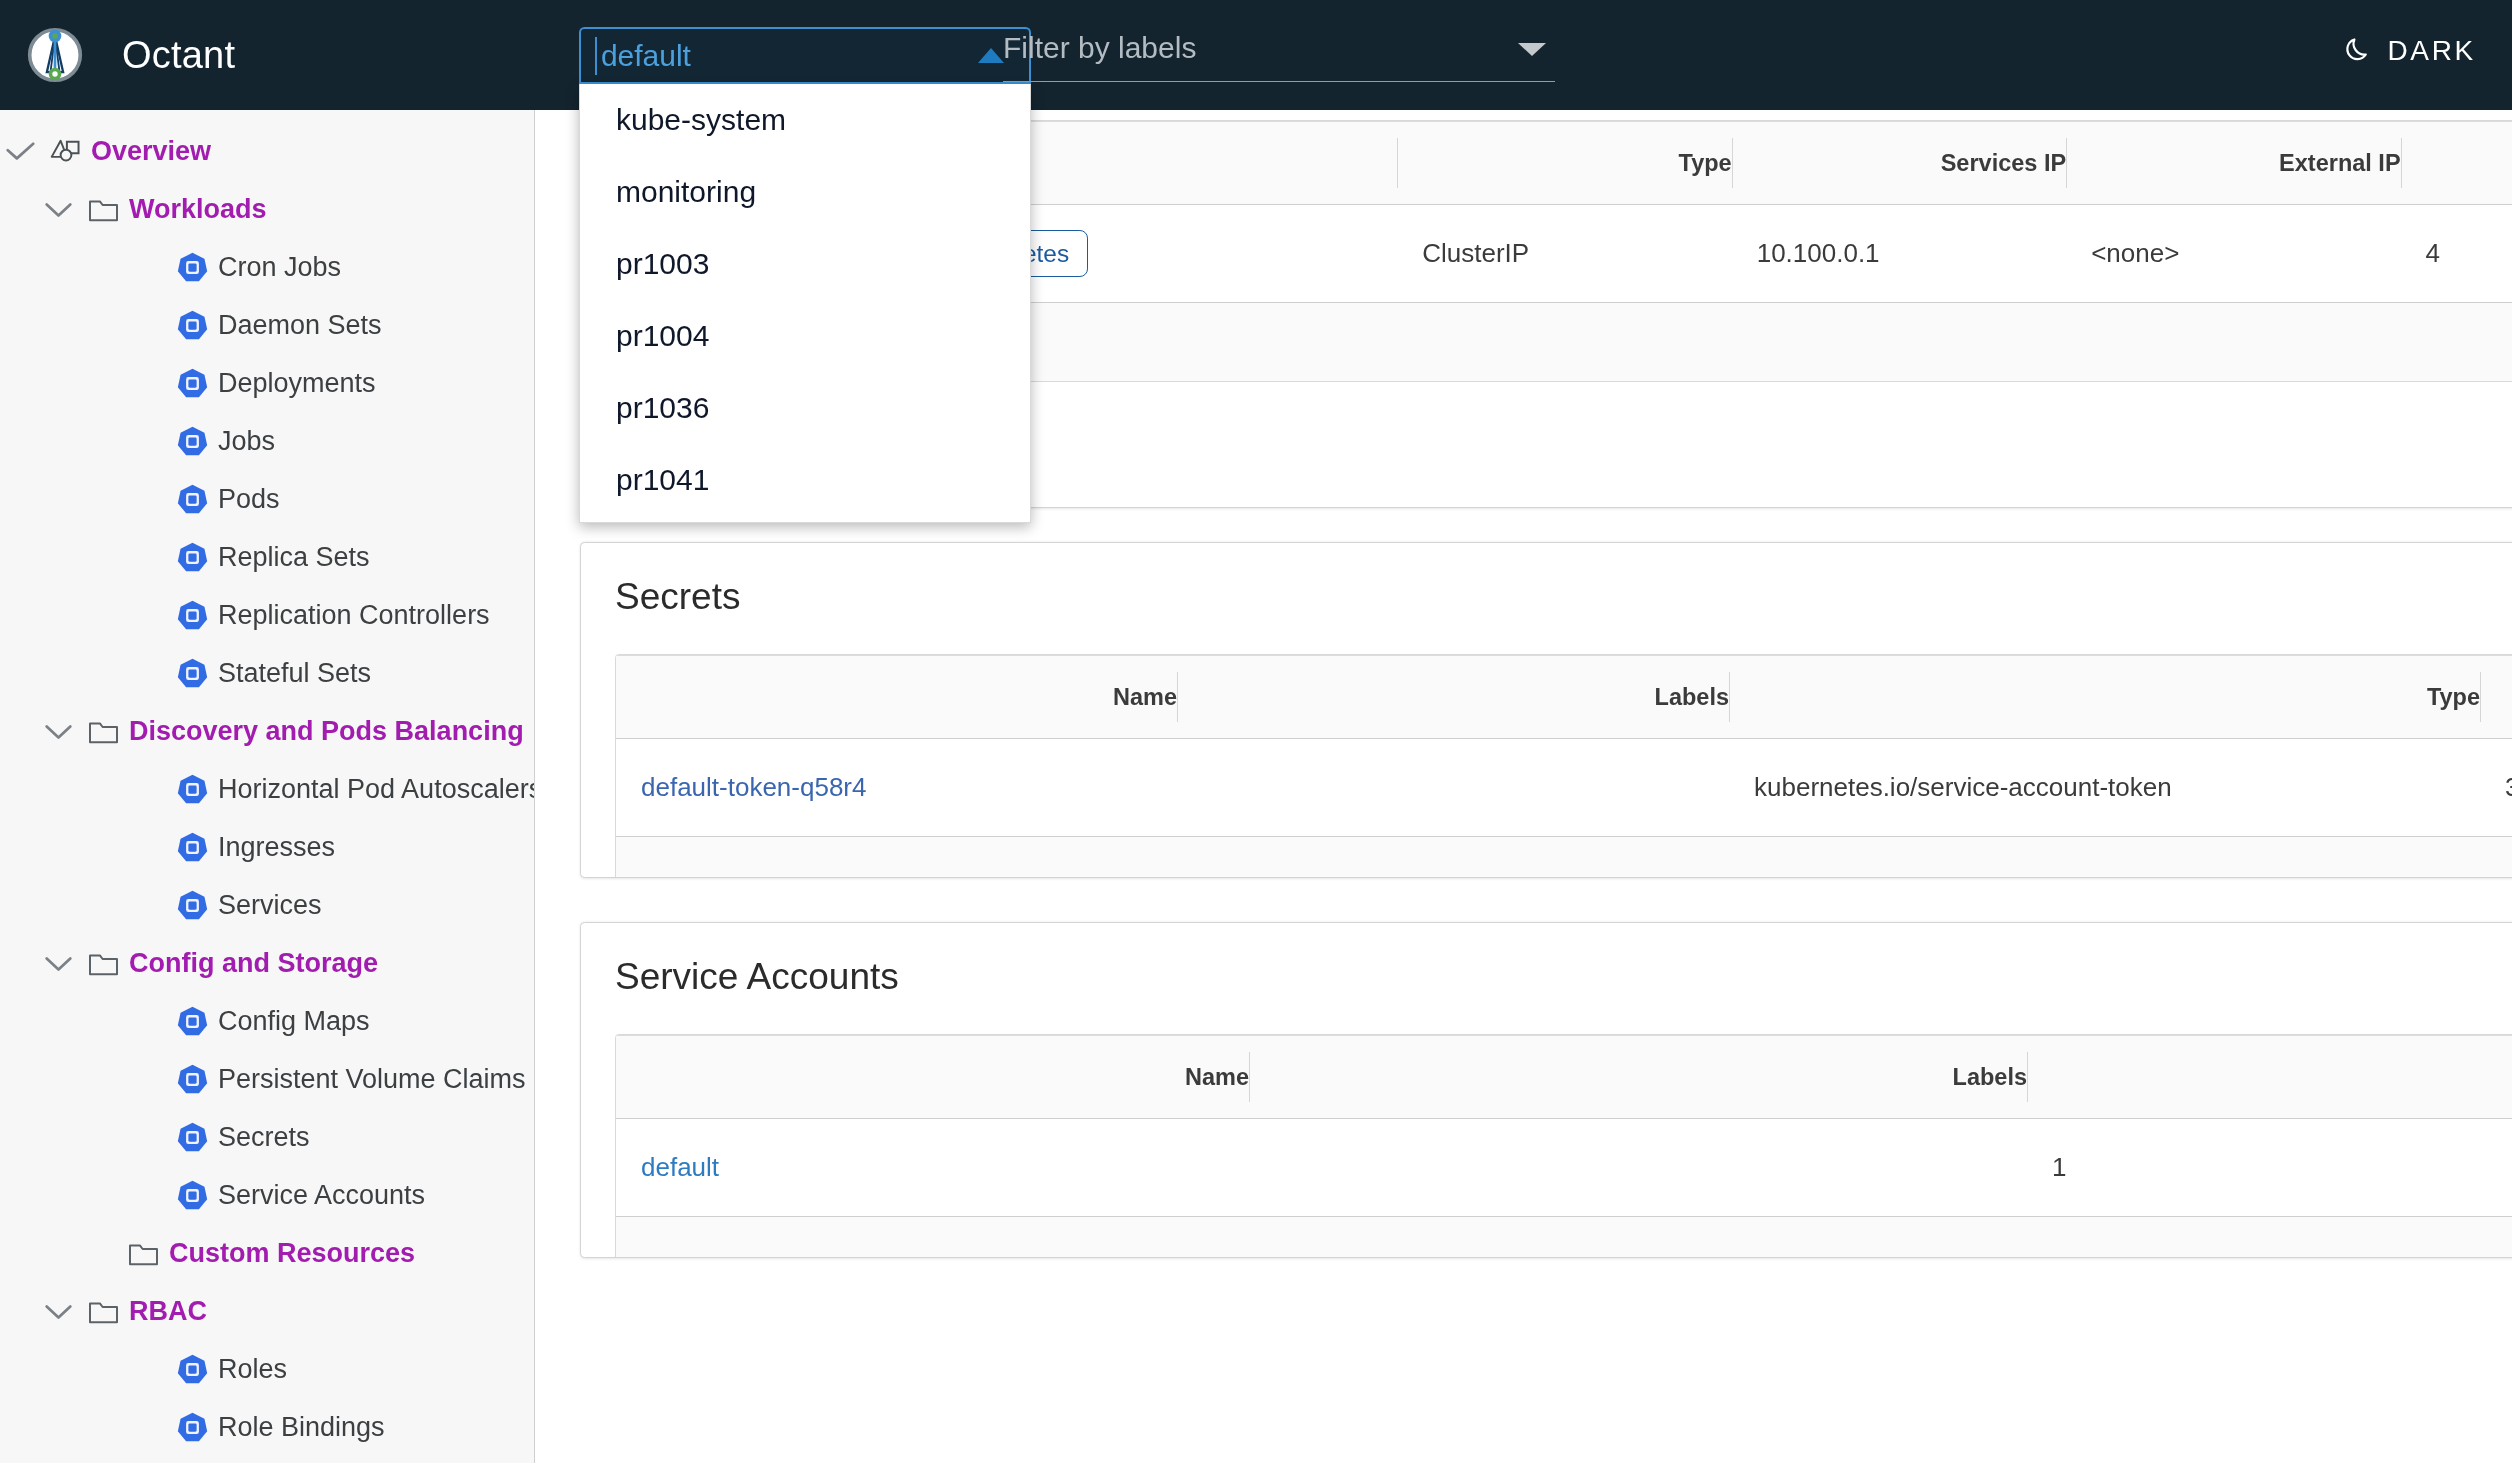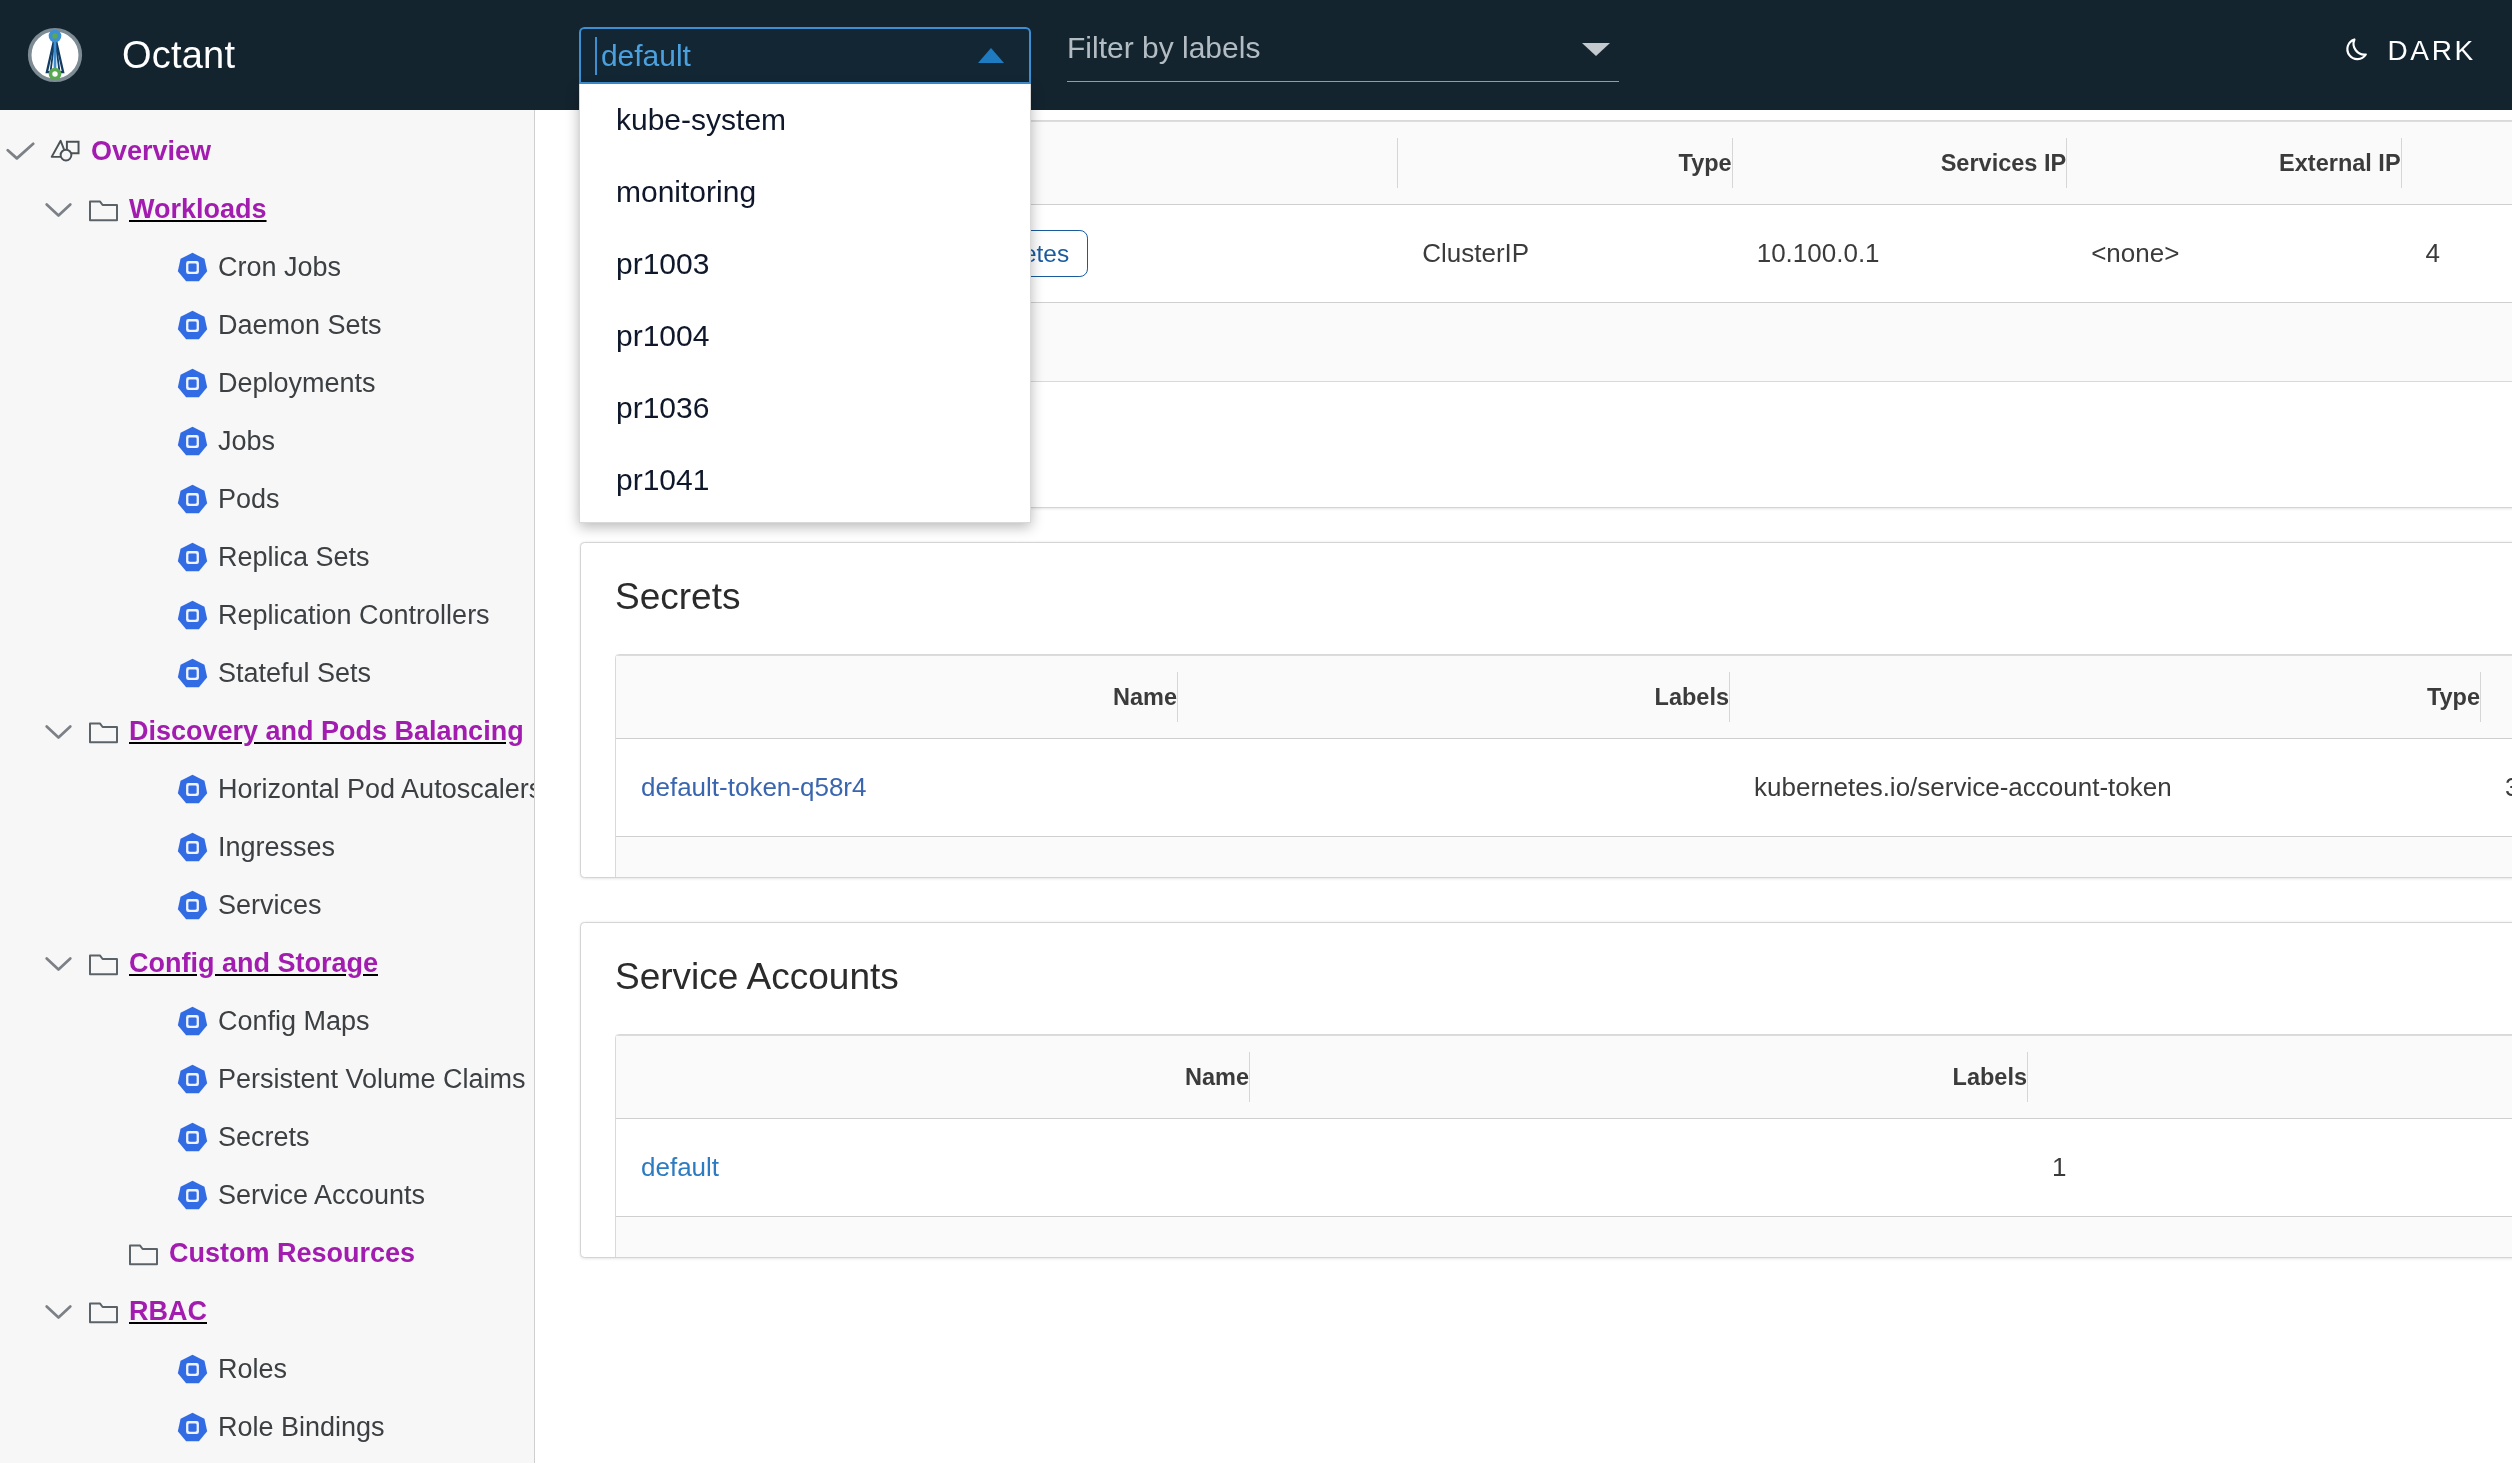--- a/index.html
+++ b/index.html
@@ -53,21 +53,21 @@
     box-shadow: 0 5.4px 12.7px rgba(0,0,0,.28);
     z-index: 60; overflow: hidden;
   }
   .ns-item {
     height: 72px; display: flex; align-items: center;
     padding-left: 36px; color: #0f172a; font-size: 30px;
     cursor: pointer;
   }
 
   .label-filter {
-    position: absolute; left: 1067px; top: 31px;
+    position: absolute; left: 1003px; top: 31px;
     width: 552px; height: 51px;
     border-bottom: 1.8px solid #9a9a9a;
     display: flex; align-items: flex-start; justify-content: space-between;
     cursor: pointer;
   }
   .label-filter-text { color: #b3bcc2; font-size: 30px; }
   .chev-down {
     width: 0; height: 0; margin-top: 11.8px; margin-right: 9px;
     border-left: 14.5px solid transparent; border-right: 14.5px solid transparent;
     border-top: 13.6px solid #c3c9cd;
@@ -96,21 +96,21 @@
   }
   .chev {
     width: 40px; display: flex; justify-content: center; align-items: center;
     flex: 0 0 40px;
   }
   .chev svg { display: block; }
   .nav-icon { width: 51px; display: flex; justify-content: center; align-items: center; flex: 0 0 51px; }
   .nav-text { font-size: 27px; color: #3c4043; white-space: nowrap; }
   .nav-text.bold { font-weight: 700; color: #a21caf; }
   .lvl-overview  { padding-left: 0px; }
-  .lvl-group     { padding-left: 38px; text-decoration: underline; }
+  .lvl-group     { padding-left: 38px; }
   .lvl-group-noc { padding-left: 78px; }
   .lvl-leaf      { padding-left: 127px; }
 
   
   .main {
     position: absolute; top: 110px; left: 537px;
     width: 1975px; height: 1353px;
     background: #ffffff; overflow: hidden;
   }
   .card {

